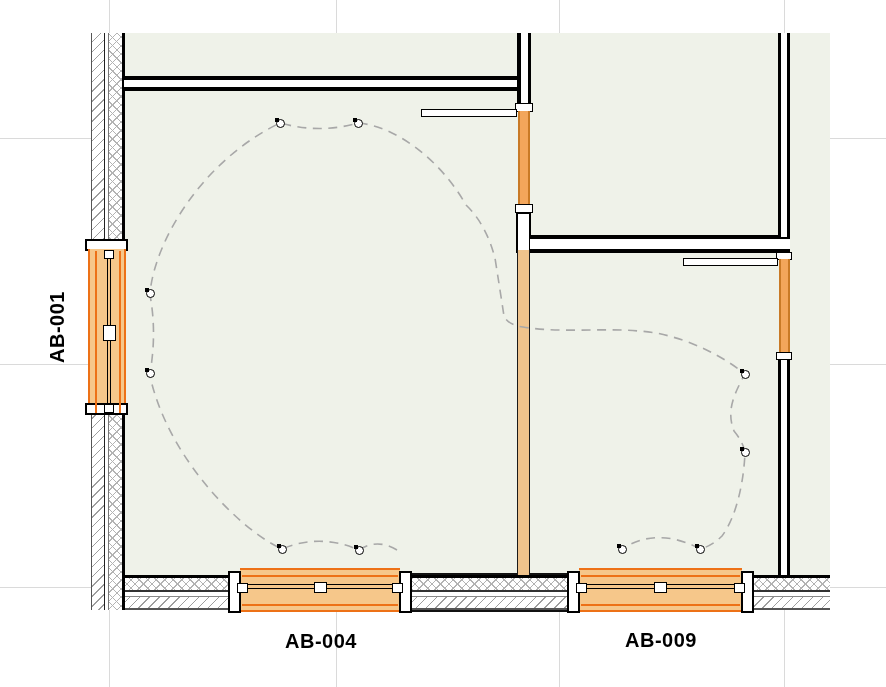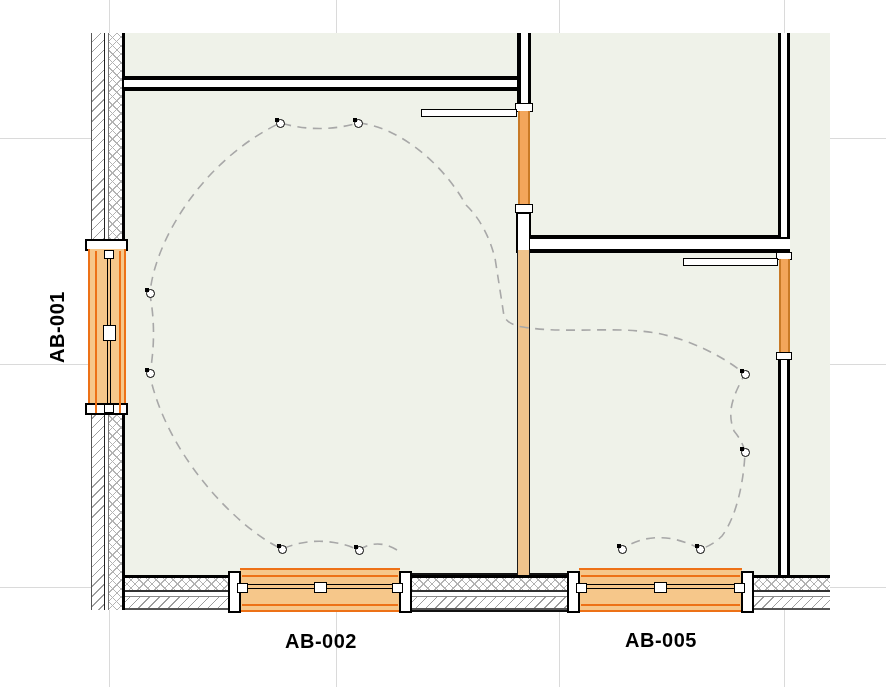--- a/index.html
+++ b/index.html
@@ -181,22 +181,22 @@
   <div class="abs wcap w3-cap-r"></div>
   <div class="abs wsq w3-sq-l"></div>
   <div class="abs wsq w3-sq-r"></div>
   <div class="abs whandle w3-handle"></div>
 
   <svg id="route-svg">
     <path id="route" d="M 397 550 Q 377 538 359 550 Q 320 533 282 549 C 240 530 168 458 150 376 L 150 373 Q 157 333 150 295 L 150 293 C 155 240 203 160 280 123 Q 320 134 358 123 C 395 126 440 159 466 205 Q 486 224 495 258 Q 500 290 504 316 Q 508 325 523 327 C 565 334 612 326 656 333 C 692 340 724 357 745 374 C 734 394 726 411 734 431 Q 743 442 745 452 C 744 480 737 516 722 536 Q 712 546 700 549 C 678 537 649 531 622 549"></path>
   </svg>
 
   <div class="plan-label label-ab001">AB-001</div>
-  <div class="plan-label label-ab002">AB-002</div>
-  <div class="plan-label label-ab003">AB-005</div>
+  <div class="plan-label label-ab002">AB-004</div>
+  <div class="plan-label label-ab003">AB-009</div>
 
 <div class="fixture" style="left: 275.5px; top: 118.5px;">
       <span class="notch"></span>
     </div>
     <div class="fixture" style="left: 353.5px; top: 118.5px;">
       <span class="notch"></span>
     </div>
     <div class="fixture" style="left: 145.5px; top: 288.5px;">
       <span class="notch"></span>
     </div>

